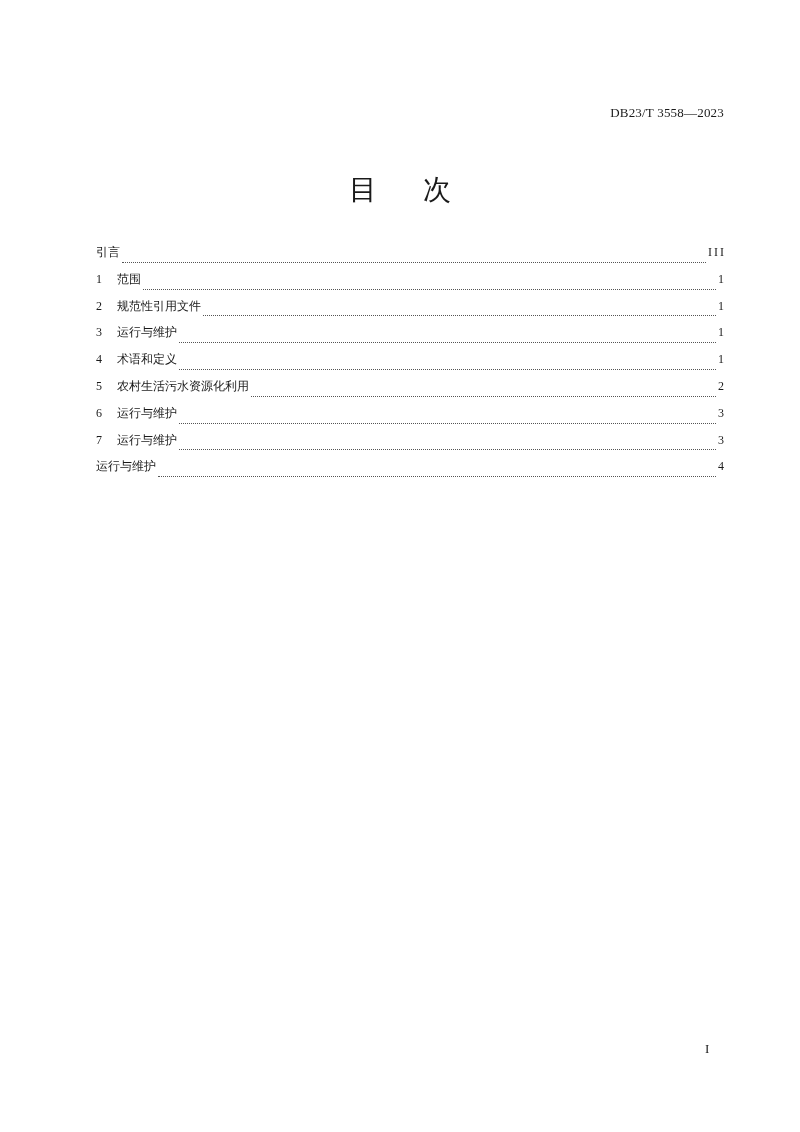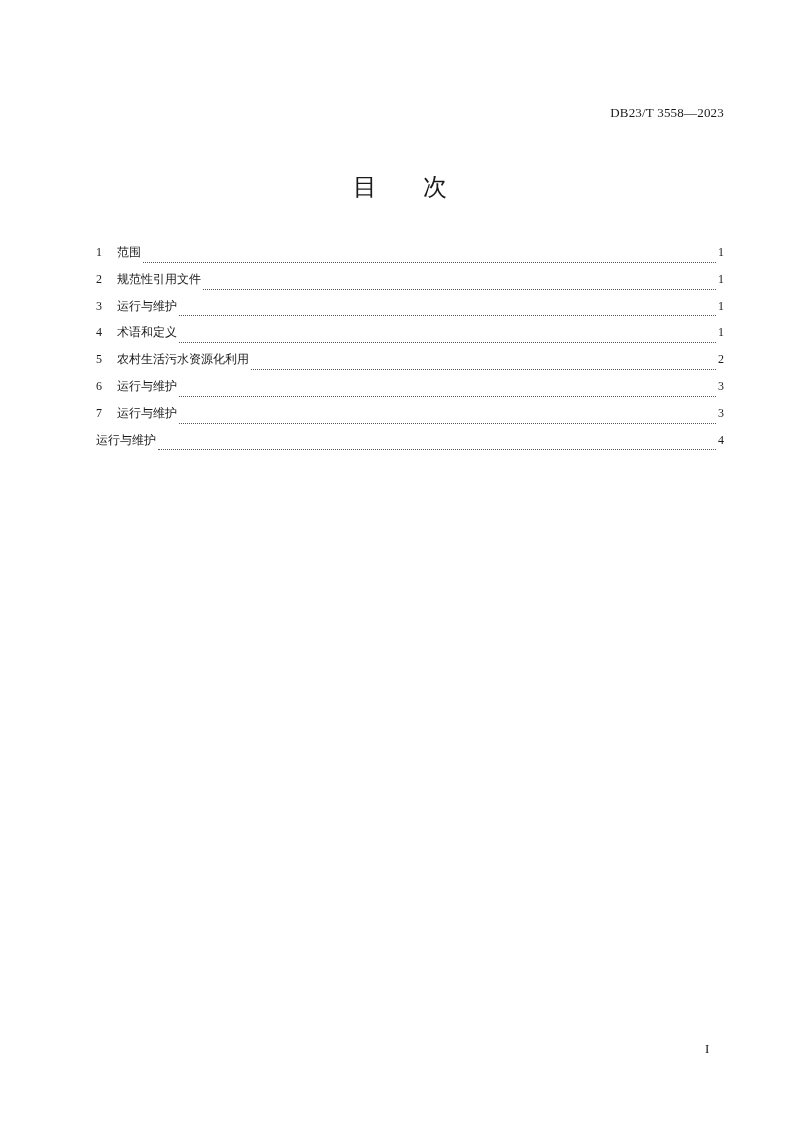--- a/index.html
+++ b/index.html
@@ -1,21 +1,21 @@
 <!DOCTYPE html>
 <html><head>
 <meta charset="utf-8">
 <style>
   html, body { margin: 0; padding: 0; background: #ffffff; }
   body { width: 800px; height: 1132px; position: relative; overflow: hidden;
          font-family: "DejaVu Serif", "Liberation Serif", serif; color: #1a1a1a; }
   .doc-code { position: absolute; top: 105px; right: 76px; font-size: 13px;
               font-family: "Liberation Serif", serif; letter-spacing: 0.2px; }
   .toc-title { position: absolute; top: 171px; left: 0; width: 800px; text-align: center;
-               font-family: "DejaVu Sans", sans-serif; font-size: 24px; letter-spacing: 0; }
+               font-family: "DejaVu Sans", sans-serif; font-size: 28px; letter-spacing: 0; }
   .toc-title span { display: inline-block; }
   .toc-title .gap { width: 46px; }
   .toc { position: absolute; top: 244px; left: 96px; width: 628px; }
   .toc-row { display: flex; align-items: baseline; height: 26.8px; font-size: 12px; }
   .toc-num { width: 21px; flex: none; font-family: "Liberation Serif", serif; }
   .toc-label { flex: none; white-space: nowrap; }
   .toc-dots { flex: 1 1 auto; overflow: hidden; white-space: nowrap; margin: 0 2px;
               border-bottom: 1px dotted #555; height: 0; align-self: flex-end; margin-bottom: 8px; }
   .toc-page { flex: none; font-family: "Liberation Serif", serif; letter-spacing: 2px; margin-right: -2px; }
   .page-num { position: absolute; top: 1041px; left: 705px; font-family: "Liberation Serif", serif; font-size: 13px; }
@@ -23,20 +23,25 @@
 </head>
 <body>
 
 <div class="doc-code">DB23/T  3558—2023</div>
 
 <div class="toc-title">
   <span>目</span><span class="gap"></span><span>次</span>
 </div>
 
 <div class="toc">
+  <div class="toc-row">
+    <span class="toc-label">引言</span>
+    <span class="toc-dots"></span>
+    <span class="toc-page">III</span>
+  </div>
   <div class="toc-row">
     <span class="toc-num">1</span>
     <span class="toc-label">范围</span>
     <span class="toc-dots"></span>
     <span class="toc-page">1</span>
   </div>
   <div class="toc-row">
     <span class="toc-num">2</span>
     <span class="toc-label">规范性引用文件</span>
     <span class="toc-dots"></span>

